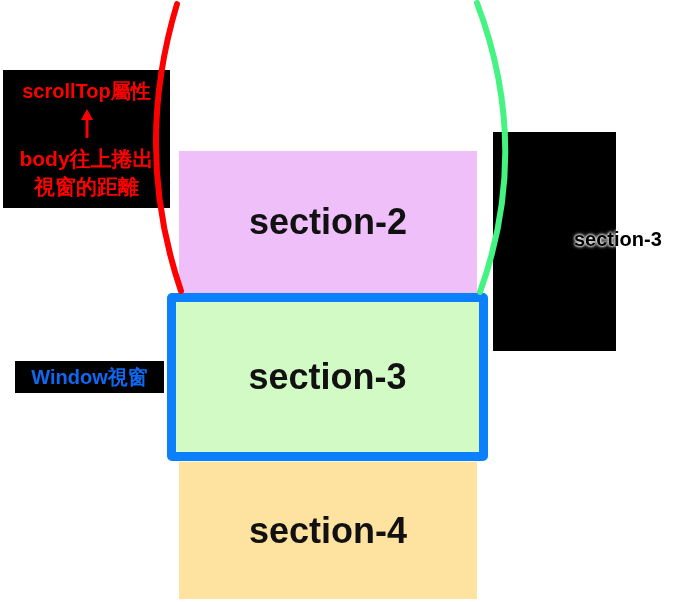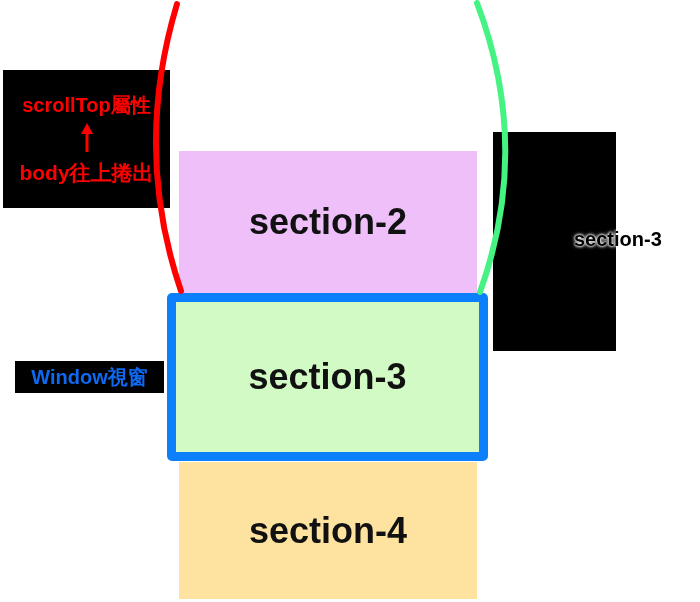--- a/index.html
+++ b/index.html
@@ -67,20 +67,21 @@
     <span>section-4</span>
   </div>
 
   <div class="black-box" id="scrolltop-box" style="color: rgb(255, 0, 0);">
     <div class="red-line1">scrollTop屬性</div>
     <svg id="up-arrow" width="14" height="30" viewBox="0 0 14 30">
       <path d="M7 29 L7 9" stroke="currentColor" stroke-width="3" fill="none"></path>
       <path d="M7 0 L1 11 L13 11 Z" fill="currentColor"></path>
     </svg>
     <div class="red-line">body往上捲出</div>
+    <div class="red-line">視窗的距離</div>
   </div>
 
   <div class="black-box" id="window-box" style="color: rgb(14, 104, 240);">
     <span>Window視窗</span>
   </div>
 
   <div class="black-box" id="offsettop-box"></div>
   <div id="offsettop-text" style="color: rgb(0, 0, 0);">section-3</div>
 
   <svg id="brace-overlay" viewBox="0 0 700 602">

